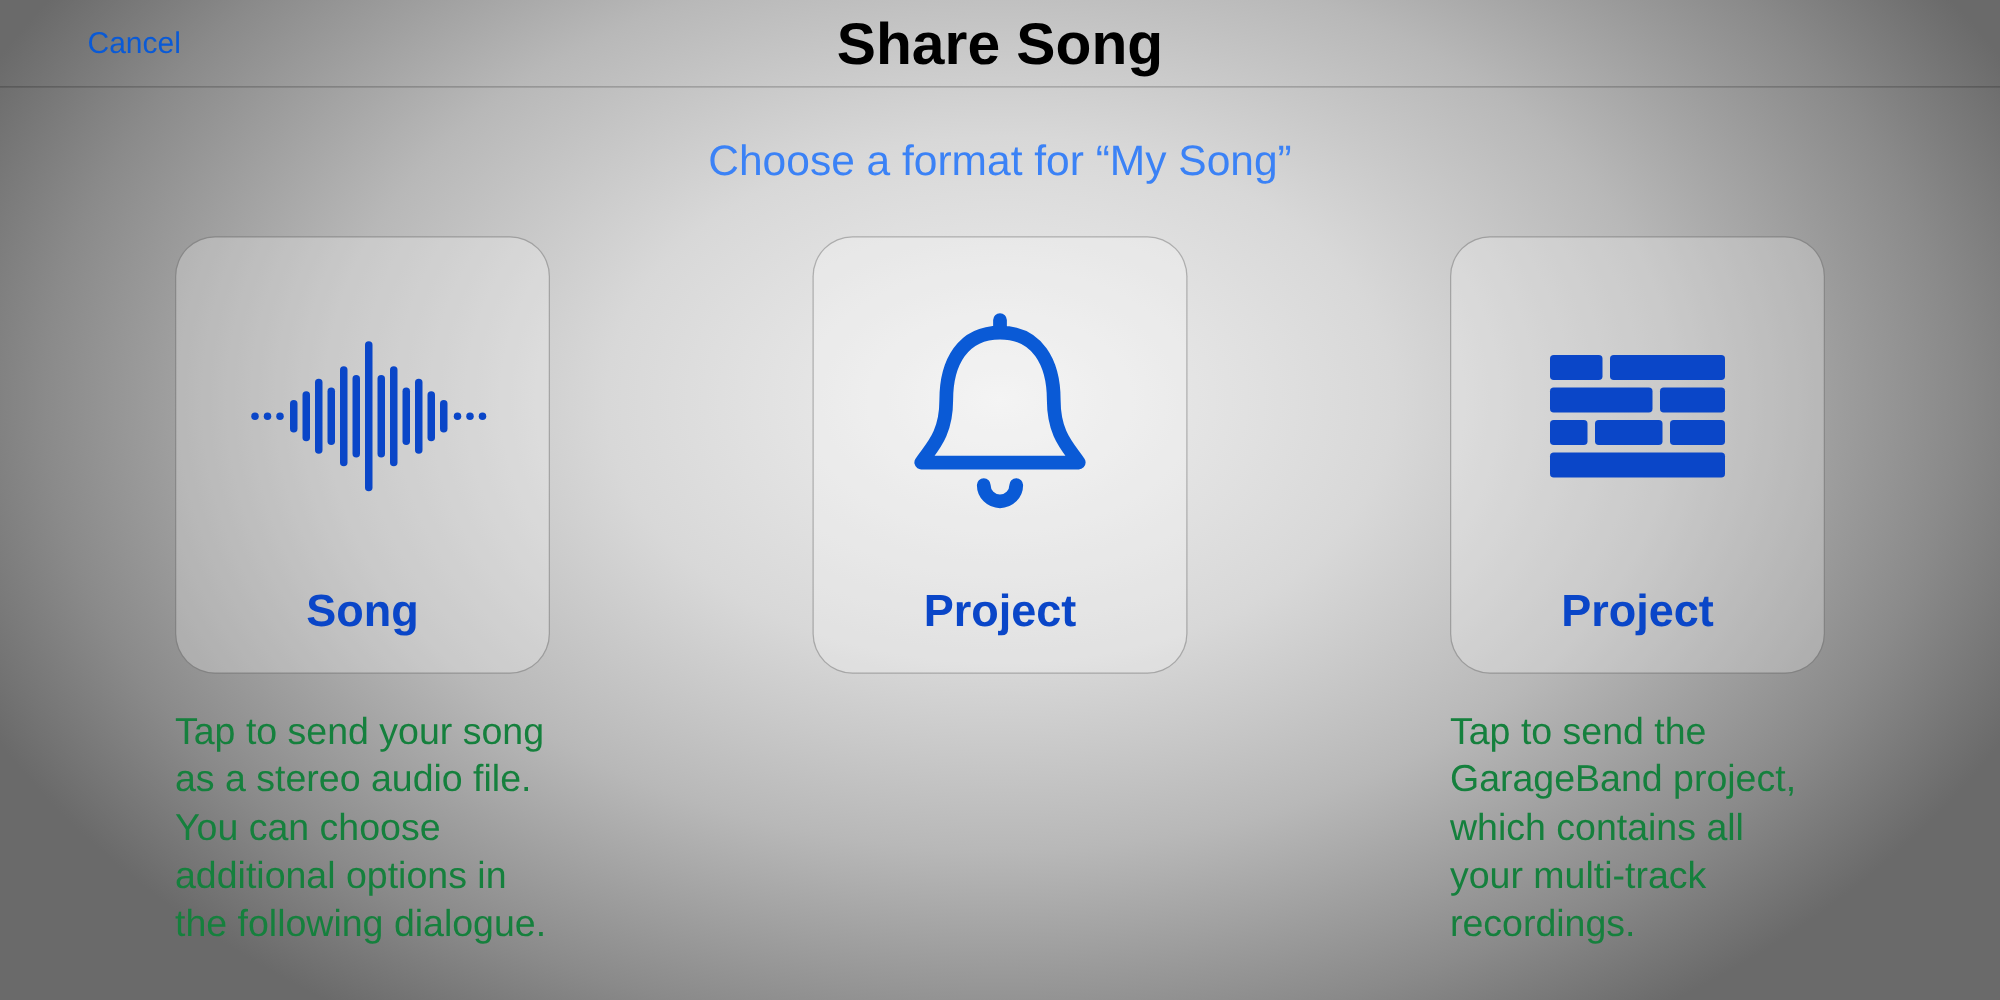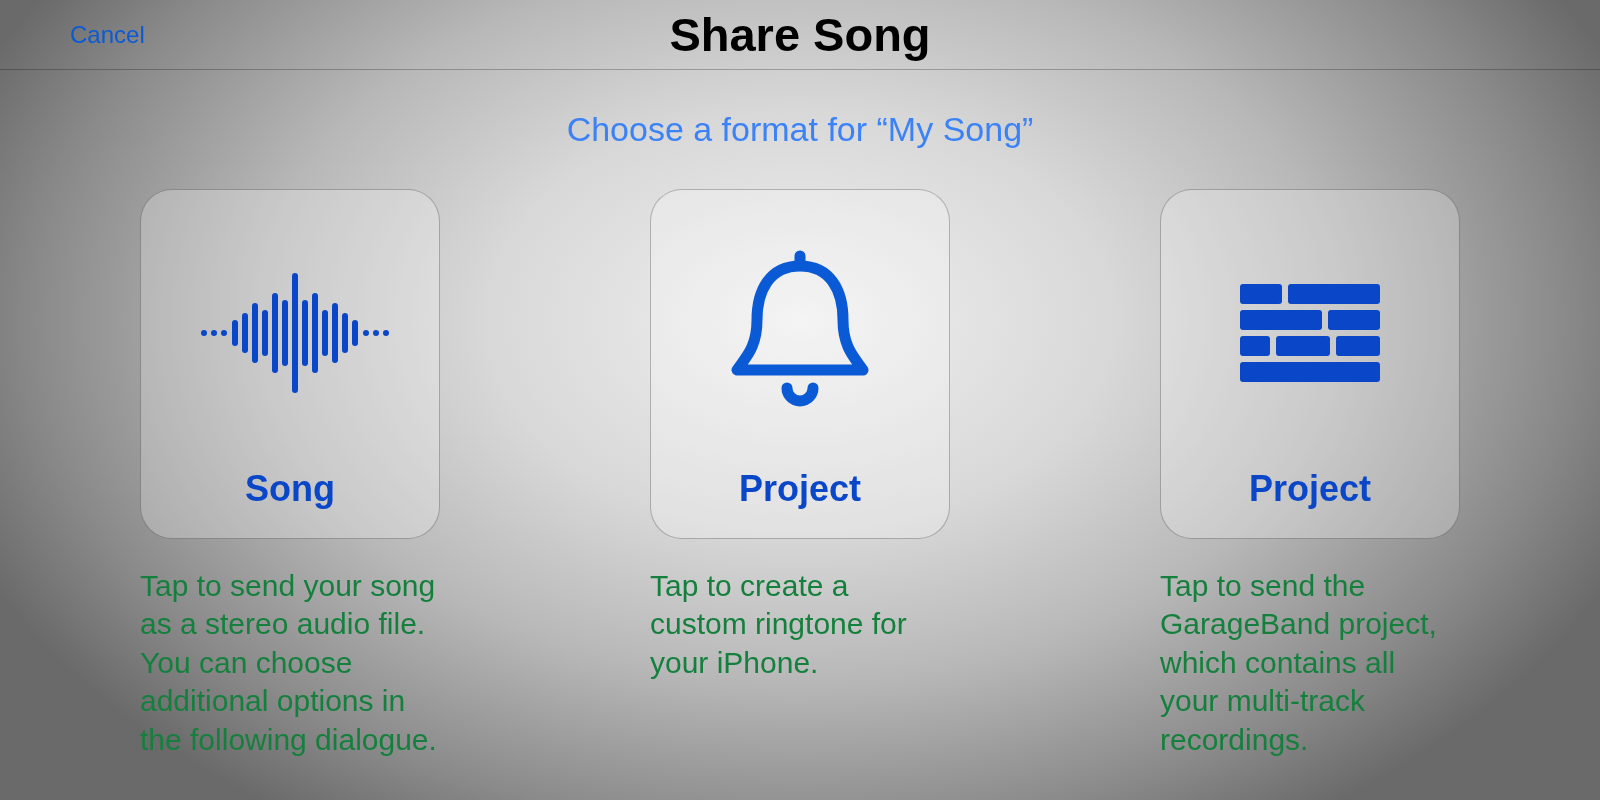--- a/index.html
+++ b/index.html
@@ -133,21 +133,20 @@
   <div class="option">
     <div class="card">
       <div class="icon-wrap">
         <svg width="170" height="170" viewBox="0 0 170 170">
           <path d="M85 18 C85 18 85 8 85 8 M85 18 C55 18 42 42 42 72 C42 100 30 110 22 122 L148 122 C140 110 128 100 128 72 C128 42 115 18 85 18 Z" fill="none" stroke="#0a5ad6" stroke-width="11" stroke-linejoin="round" stroke-linecap="round"></path>
           <path d="M72 140 A13 13 0 0 0 98 140" fill="none" stroke="#0a5ad6" stroke-width="11" stroke-linecap="round"></path>
         </svg>
       </div>
       <span class="card-label">Project</span>
     </div>
-    <div class="desc">Tap to create a custom ringtone for your iPhone.</div>
   </div>
 
   <div class="option">
     <div class="card">
       <div class="icon-wrap">
         <div class="bricks">
           <div class="brick-row">
               <div class="brick" style="width:42px"></div>
               <div class="brick" style="width:92px"></div>
             </div>

